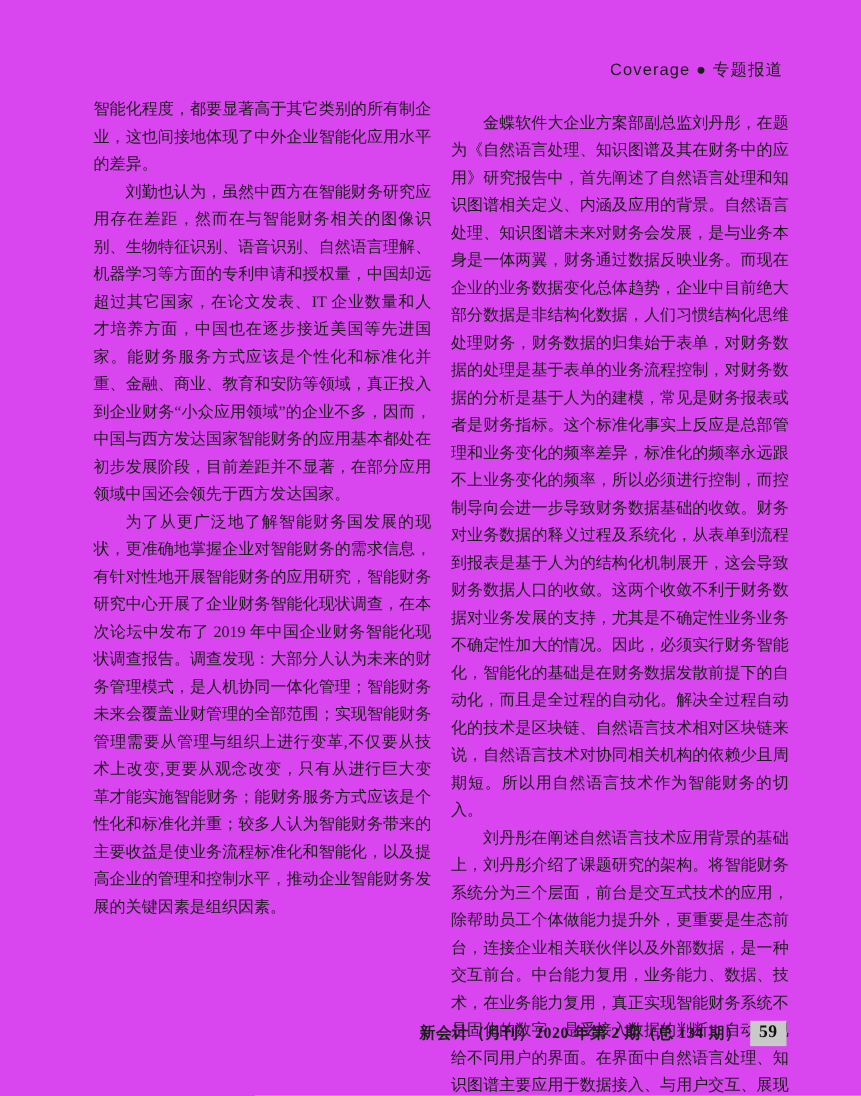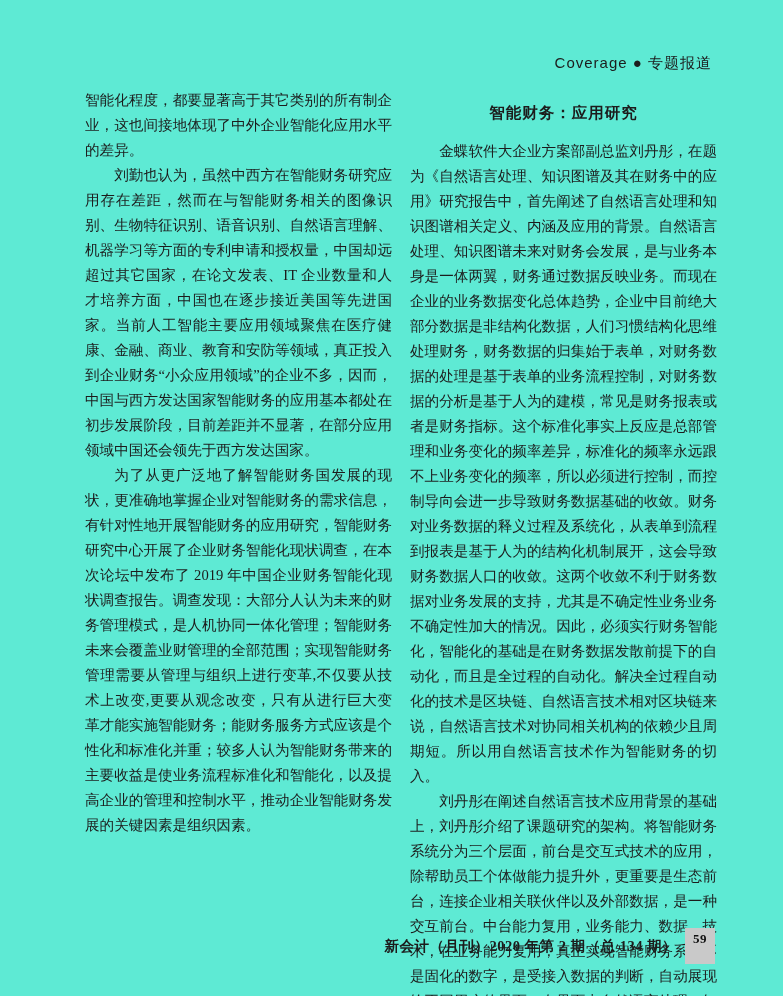--- a/index.html
+++ b/index.html
@@ -5,21 +5,21 @@
   html, body { margin: 0; padding: 0; }
   body {
     width: 783px; height: 996px;
     background: #ffffff;
     font-family: "Liberation Serif", "DejaVu Serif", serif;
     color: #1c1c1c;
   }
   .page {
     position: relative;
     width: 783px; height: 996px;
-    background: #5eead4;
+    background: #d946ef;
     overflow: hidden;
   }
   .header {
     position: absolute;
     top: 54px; right: 71px;
     font-family: "Liberation Sans", "DejaVu Sans", sans-serif;
     font-size: 15px;
     letter-spacing: 1px;
     color: #1c1c1c;
   }
@@ -53,41 +53,40 @@
     display: flex;
     align-items: center;
     gap: 8px;
     margin-left: 28px;
   }
   .page-number {
     display: inline-block;
     background: #c9c9c9;
     color: #111;
     font-weight: bold;
-    font-size: 13px;
-    padding: 1px 8px 15px 8px;
+    font-size: 16px;
+    padding: 1px 8px 2px 8px;
     line-height: 20px;
   }
 </style>
 </head>
 <body>
 
 <div class="page">
 
   <div class="header">Coverage ● 专题报道</div>
 
   <div class="column col-left">
     <p class="no-indent">智能化程度，都要显著高于其它类别的所有制企业，这也间接地体现了中外企业智能化应用水平的差异。</p>
-    <p>刘勤也认为，虽然中西方在智能财务研究应用存在差距，然而在与智能财务相关的图像识别、生物特征识别、语音识别、自然语言理解、机器学习等方面的专利申请和授权量，中国却远超过其它国家，在论文发表、IT 企业数量和人才培养方面，中国也在逐步接近美国等先进国家。当前人工智能主要应用领域聚焦在医疗健康、金融、商业、教育和安防等领域，真正投入到企业财务“小众应用领域”的企业不多，因而，中国与西方发达国家智能财务的应用基本都处在初步发展阶段，目前差距并不显著，在部分应用领域中国还会领先于西方发达国家。</p>
+    <p>刘勤也认为，虽然中西方在智能财务研究应用存在差距，然而在与智能财务相关的图像识别、生物特征识别、语音识别、自然语言理解、机器学习等方面的专利申请和授权量，中国却远超过其它国家，在论文发表、IT 企业数量和人才培养方面，中国也在逐步接近美国等先进国家。能财务服务方式应该是个性化和标准化并重、金融、商业、教育和安防等领域，真正投入到企业财务“小众应用领域”的企业不多，因而，中国与西方发达国家智能财务的应用基本都处在初步发展阶段，目前差距并不显著，在部分应用领域中国还会领先于西方发达国家。</p>
     <p>为了从更广泛地了解智能财务国发展的现状，更准确地掌握企业对智能财务的需求信息，有针对性地开展智能财务的应用研究，智能财务研究中心开展了企业财务智能化现状调查，在本次论坛中发布了 2019 年中国企业财务智能化现状调查报告。调查发现：大部分人认为未来的财务管理模式，是人机协同一体化管理；智能财务未来会覆盖业财管理的全部范围；实现智能财务管理需要从管理与组织上进行变革,不仅要从技术上改变,更要从观念改变，只有从进行巨大变革才能实施智能财务；能财务服务方式应该是个性化和标准化并重；较多人认为智能财务带来的主要收益是使业务流程标准化和智能化，以及提高企业的管理和控制水平，推动企业智能财务发展的关键因素是组织因素。</p>
 
   </div>
 
   <div class="column col-right">
-    <h2 class="section-title">智能财务：应用研究</h2>
     <p>金蝶软件大企业方案部副总监刘丹彤，在题为《自然语言处理、知识图谱及其在财务中的应用》研究报告中，首先阐述了自然语言处理和知识图谱相关定义、内涵及应用的背景。自然语言处理、知识图谱未来对财务会发展，是与业务本身是一体两翼，财务通过数据反映业务。而现在企业的业务数据变化总体趋势，企业中目前绝大部分数据是非结构化数据，人们习惯结构化思维处理财务，财务数据的归集始于表单，对财务数据的处理是基于表单的业务流程控制，对财务数据的分析是基于人为的建模，常见是财务报表或者是财务指标。这个标准化事实上反应是总部管理和业务变化的频率差异，标准化的频率永远跟不上业务变化的频率，所以必须进行控制，而控制导向会进一步导致财务数据基础的收敛。财务对业务数据的释义过程及系统化，从表单到流程到报表是基于人为的结构化机制展开，这会导致财务数据人口的收敛。这两个收敛不利于财务数据对业务发展的支持，尤其是不确定性业务业务不确定性加大的情况。因此，必须实行财务智能化，智能化的基础是在财务数据发散前提下的自动化，而且是全过程的自动化。解决全过程自动化的技术是区块链、自然语言技术相对区块链来说，自然语言技术对协同相关机构的依赖少且周期短。所以用自然语言技术作为智能财务的切入。</p>
     <p>刘丹彤在阐述自然语言技术应用背景的基础上，刘丹彤介绍了课题研究的架构。将智能财务系统分为三个层面，前台是交互式技术的应用，除帮助员工个体做能力提升外，更重要是生态前台，连接企业相关联伙伴以及外部数据，是一种交互前台。中台能力复用，业务能力、数据、技术，在业务能力复用，真正实现智能财务系统不是固化的数字，是受接入数据的判断，自动展现给不同用户的界面。在界面中自然语言处理、知识图谱主要应用于数据接入、与用户交互、展现非固化动态表单及数据本身，这是远期目标。近期目标是基于融合业务流程的对话管理和融合业务流程管理的对话交付服务平台提</p>
   </div>
 
   <div class="footer">
     <span>新会计（月刊）2020 年第 2 期（总 134 期）</span>
     <span class="page-number">59</span>
   </div>
 
 </div>

